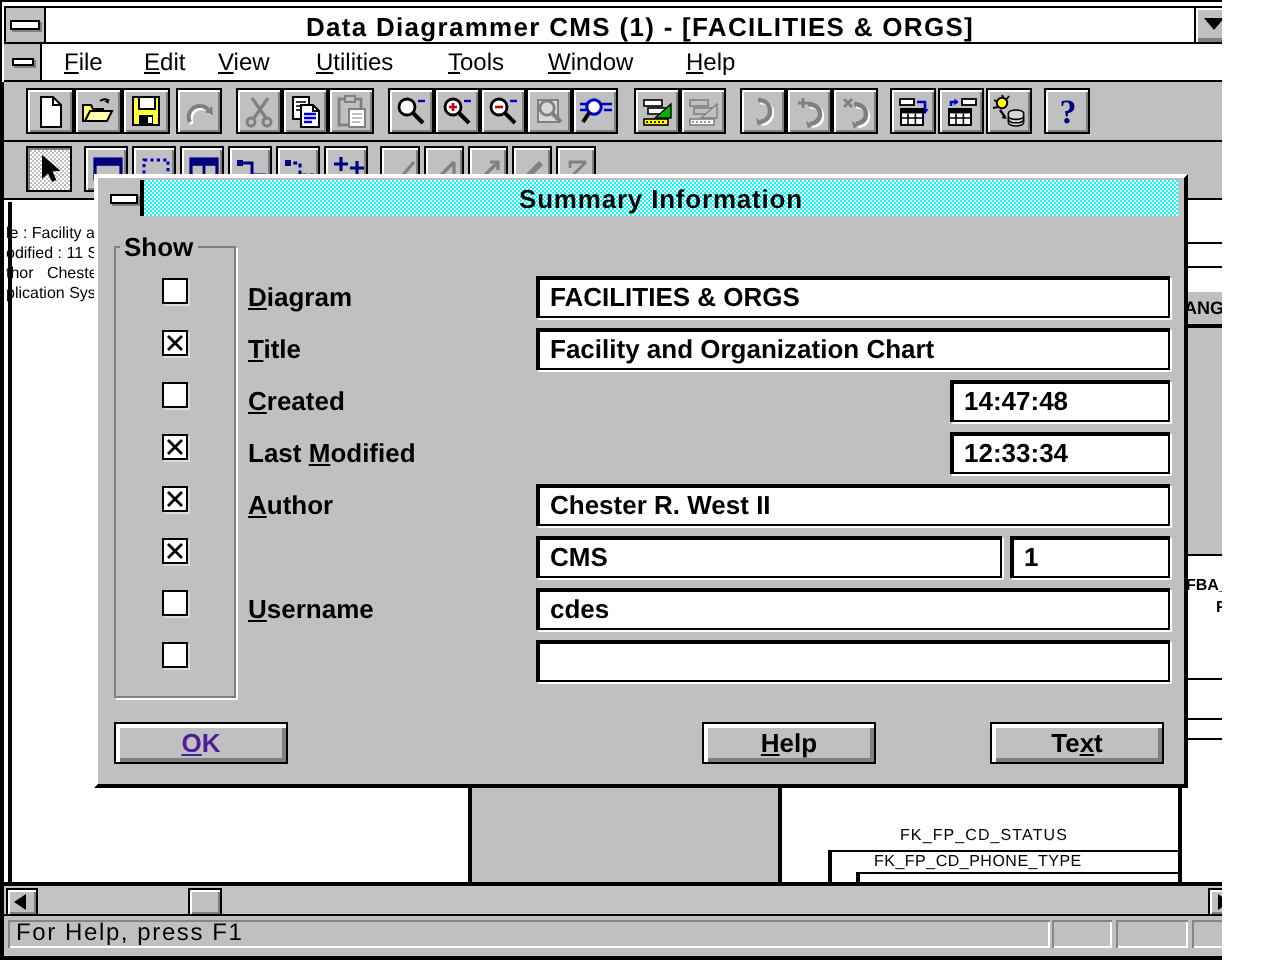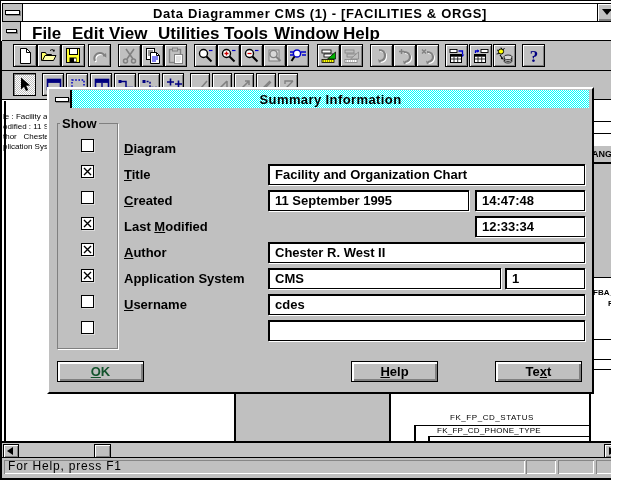--- a/index.html
+++ b/index.html
@@ -14,21 +14,21 @@
 #titlebar .txt{left:0;right:0;top:2px;text-align:center;font-weight:bold;font-size:13px;color:#000;letter-spacing:.65px}
 .sysb{background:#c0c0c0;border-right:1px solid #000;box-sizing:border-box}
 .dash{position:absolute;background:#fff;border:1px solid #000;box-shadow:1px 1px 0 #808080}
 .capbtn{background:#c0c0c0;border-left:1px solid #000;box-sizing:border-box;box-shadow:inset 1px 1px 0 #fff,inset -1px -2px 0 #808080}
 .tri-d{width:0;height:0;border-left:5px solid transparent;border-right:5px solid transparent;border-top:6px solid #000}
 .tri-u{width:0;height:0;border-left:5px solid transparent;border-right:5px solid transparent;border-bottom:6px solid #000}
 .tri-u2{width:0;height:0;border-left:4px solid transparent;border-right:4px solid transparent;border-bottom:5px solid #000}
 .tri-d2{width:0;height:0;border-left:4px solid transparent;border-right:4px solid transparent;border-top:5px solid #000}
 
 #menubar{left:2px;top:22px;width:636px;height:18px;background:#fff;border-bottom:1px solid #000;box-sizing:content-box}
-#menubar span.mi{position:absolute;top:2px;font-weight:bold;font-size:17px;color:#000}
+#menubar span.mi{position:absolute;top:2px;font-weight:normal;font-size:12px;color:#000}
 #menubar u,.ul{text-decoration:underline}
 
 #tb1{left:2px;top:41px;width:636px;height:29px;background:#c0c0c0;border-bottom:1px solid #000}
 #tb2{left:2px;top:70px;width:636px;height:28px;background:#c0c0c0;border-top:1px solid #000;border-bottom:1px solid #000}
 #tb2 .tbtn{top:2px}
 .tbtn{position:absolute;top:3px;width:23px;height:23px;background:#c0c0c0;border:1px solid #000;box-shadow:inset 1px 1px 0 #fff,inset -1px -1px 0 #808080;box-sizing:border-box}
 .tbtn svg{position:absolute;left:2px;top:2px}
 
 #canvas{left:2px;top:100px;width:619px;height:341px;background:#fff;overflow:hidden}
 .ctxt{position:absolute;font-size:8px;color:#000;white-space:nowrap}
@@ -444,31 +444,30 @@
         </svg>
       </div>
     <div class="cb" style="top:206px"></div>
     <div class="cb" style="top:232px"></div>
 
     <div class="lbl" style="top:53px"><u>D</u>iagram</div>
     <div class="lbl" style="top:79px"><u>T</u>itle</div>
     <div class="lbl" style="top:105px"><u>C</u>reated</div>
     <div class="lbl" style="top:131px">Last <u>M</u>odified</div>
     <div class="lbl" style="top:157px"><u>A</u>uthor</div>
-    <div class="lbl" style="top:183px">Application System</div>
     <div class="lbl" style="top:209px"><u>U</u>sername</div>
 
+    <div class="fld" style="left:219px;top:49px;width:317px">FACILITIES &amp; ORGS</div>
     <div class="fld" style="left:219px;top:75px;width:317px">Facility and Organization Chart</div>
-    <div class="fld" style="left:219px;top:101px;width:201px">11 September 1995</div>
     <div class="fld" style="left:426px;top:101px;width:110px">14:47:48</div>
     <div class="fld" style="left:426px;top:127px;width:110px">12:33:34</div>
     <div class="fld" style="left:219px;top:179px;width:233px">CMS</div>
     <div class="fld" style="left:219px;top:153px;width:317px">Chester R. West II</div>
     <div class="fld" style="left:456px;top:179px;width:80px">1</div>
     <div class="fld" style="left:219px;top:205px;width:317px">cdes</div>
     <div class="fld" style="left:219px;top:231px;width:317px"></div>
 
-    <div class="pbtn" style="left:8px;color:#14532d"><u>O</u>K</div>
+    <div class="pbtn" style="left:8px;color:#4c1d95"><u>O</u>K</div>
     <div class="pbtn" style="left:302px"><u>H</u>elp</div>
     <div class="pbtn" style="left:446px">Te<u>x</u>t</div>
   </div>
 
 </div>
 
 </body></html>

